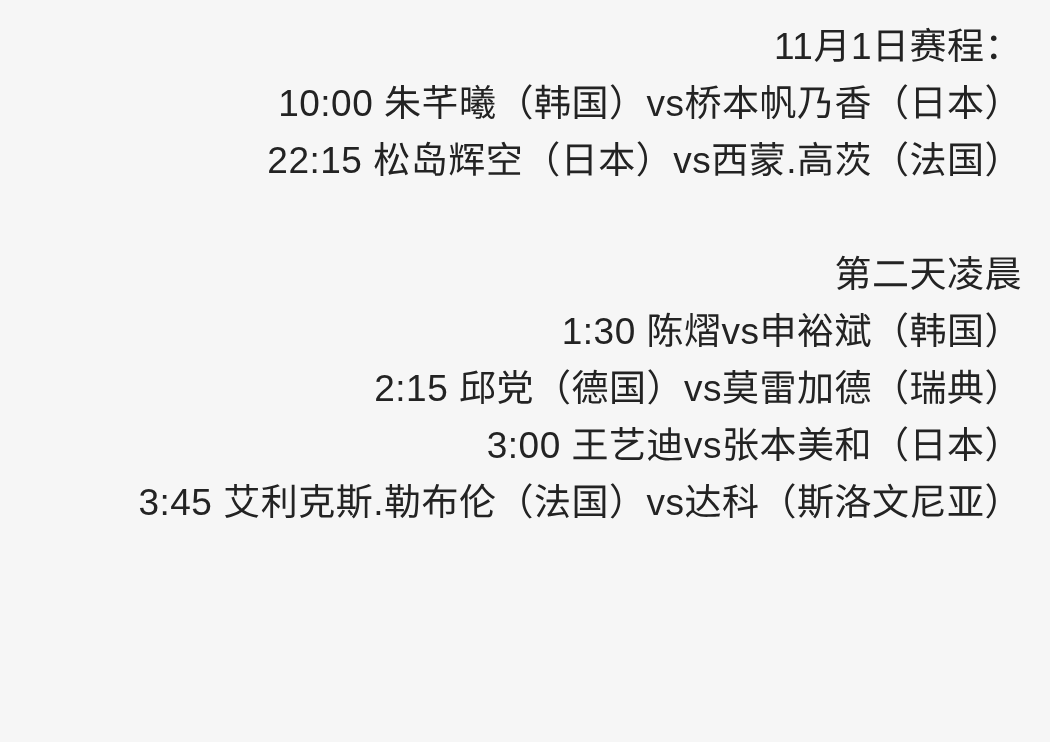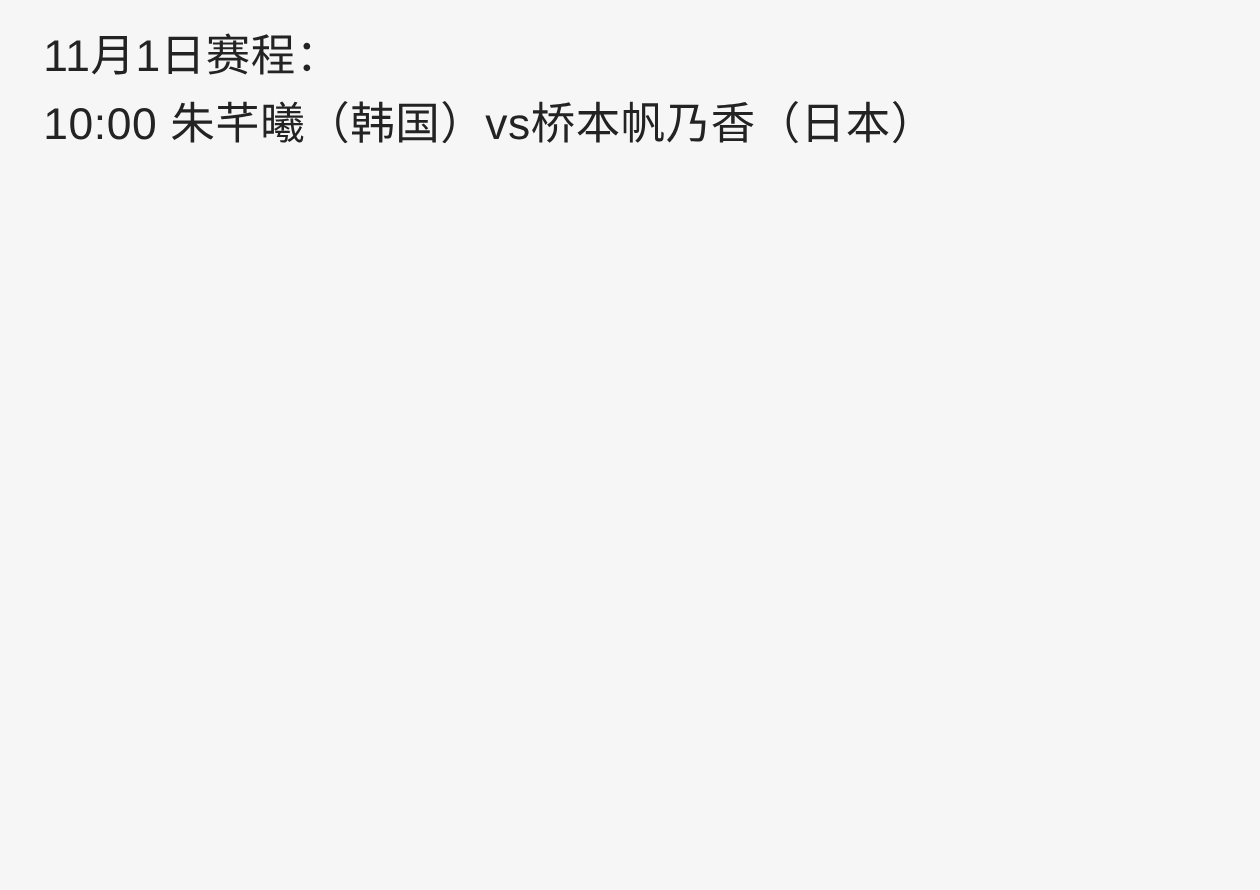--- a/index.html
+++ b/index.html
@@ -21,38 +21,47 @@
     background: #f6f6f6;
     padding: 18px 28px 0 36px;
   }
   .line {
     font-size: 37px;
     line-height: 57px;
     letter-spacing: 0.5px;
     color: #232323;
     white-space: pre-wrap;
     word-break: break-all;
+    text-align: right;
   }
   .line.heading {
     color: #232323;
   }
   .spacer {
     height: 57px;
   }
   .block {
     margin: 0;
     padding: 0;
   }
 </style>
 </head>
 <body>
 
 <div class="page">
 
   <div class="block">
     <div class="line heading">11月1日赛程：</div>
     <div class="line">10:00 朱芊曦（韩国）vs桥本帆乃香（日本）</div>
+    <div class="line">22:15 松岛辉空（日本）vs西蒙.高茨（法国）</div>
   </div>
 
   <div class="spacer"></div>
 
+  <div class="block">
+    <div class="line heading">第二天凌晨</div>
+    <div class="line">1:30 陈熠vs申裕斌（韩国）</div>
+    <div class="line">2:15 邱党（德国）vs莫雷加德（瑞典）</div>
+    <div class="line">3:00 王艺迪vs张本美和（日本）</div>
+    <div class="line">3:45 艾利克斯.勒布伦（法国）vs达科（斯洛文尼亚）</div>
+  </div>
 
 </div>
 
 </body></html>

